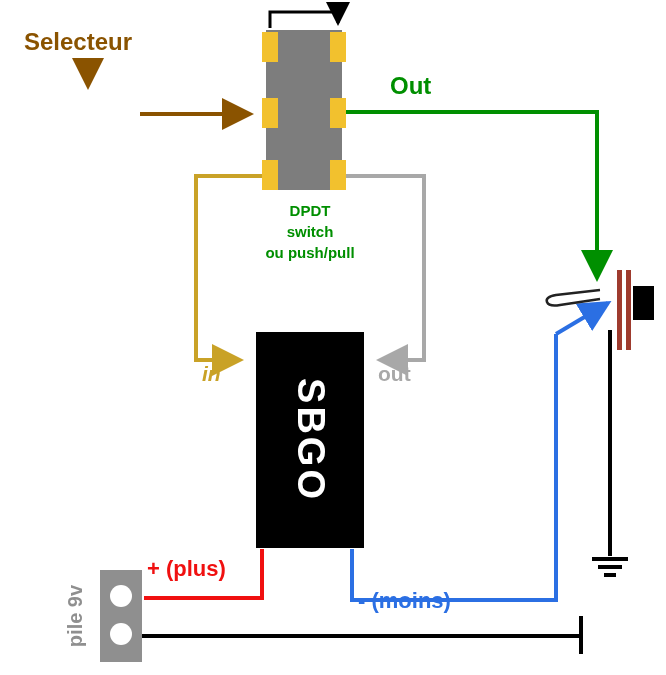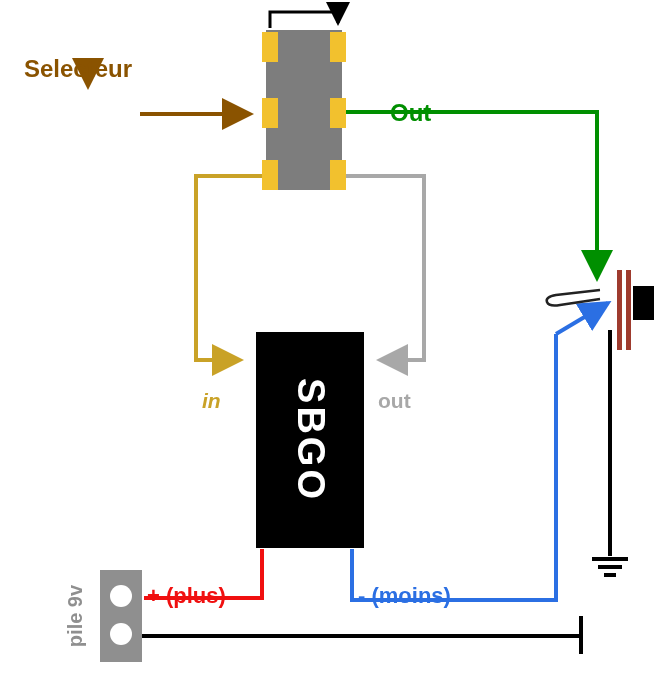--- a/index.html
+++ b/index.html
@@ -25,28 +25,28 @@
   .w-dark   { stroke: #222222; stroke-width:2.5; fill:none; }
 
   .m-brown { fill: var(--brown); } .m-green { fill: var(--green); }
   .m-gold  { fill: var(--gold);  } .m-gray  { fill: var(--gray-wire); }
   .m-blue  { fill: var(--blue);  } .m-black { fill: var(--black); }
 
   .jack-bushing { fill: var(--jack-maroon); }
   .jack-body    { fill: var(--black); }
 
   
-  .lbl { position:absolute; font-weight:bold; white-space:nowrap;margin-top:27px; }
+  .lbl { position:absolute; font-weight:bold; white-space:nowrap; }
   .selecteur { left:24px;  top:28px;  font-size:24px; color:var(--brown); }
   .volume    { left:24px;  top:99px;  font-size:24px; color:var(--brown); }
   .out-top   { left:390px; top:72px;  font-size:24px; color:var(--green); }
   .in-lbl    { left:202px; top:362px; font-size:21px; color:var(--gold);font-style:italic; }
   .out-lbl   { left:378px; top:362px; font-size:21px; color:var(--gray-wire); }
   .plus-lbl  { left:147px; top:556px; font-size:22px; color:var(--red); }
-  .minus-lbl { left:358px; top:556px; font-size:22px; color:var(--blue); }
+  .minus-lbl { left:358px; top:588px; font-size:22px; color:var(--blue); }
 
   .dpdt {
     position:absolute; left:240px; top:200px; width:140px;
     text-align:center; color:var(--green);
     font-weight:bold; font-size:15px; line-height:21px;
   }
 
   
   .switch-body {
     position:absolute; left:266px; top:30px; width:76px; height:160px;
@@ -152,20 +152,25 @@
   <div class="lug lug-tl"></div>
   <div class="lug lug-tr"></div>
   <div class="lug lug-ml"></div>
   <div class="lug lug-mr"></div>
   <div class="lug lug-bl"></div>
   <div class="lug lug-br"></div>
 
   <div class="lbl selecteur">Selecteur</div>
   <div class="lbl out-top">Out</div>
 
+  <div class="dpdt">
+    <div>DPDT</div>
+    <div>switch</div>
+    <div>ou push/pull</div>
+  </div>
 
   <div class="lbl in-lbl">in</div>
   <div class="lbl out-lbl">out</div>
 
   <div class="sbgo-box">
     <span class="sbgo-text">SBGO</span>
   </div>
 
   <div class="lbl plus-lbl">+ (plus)</div>
   <div class="lbl minus-lbl">- (moins)</div>

